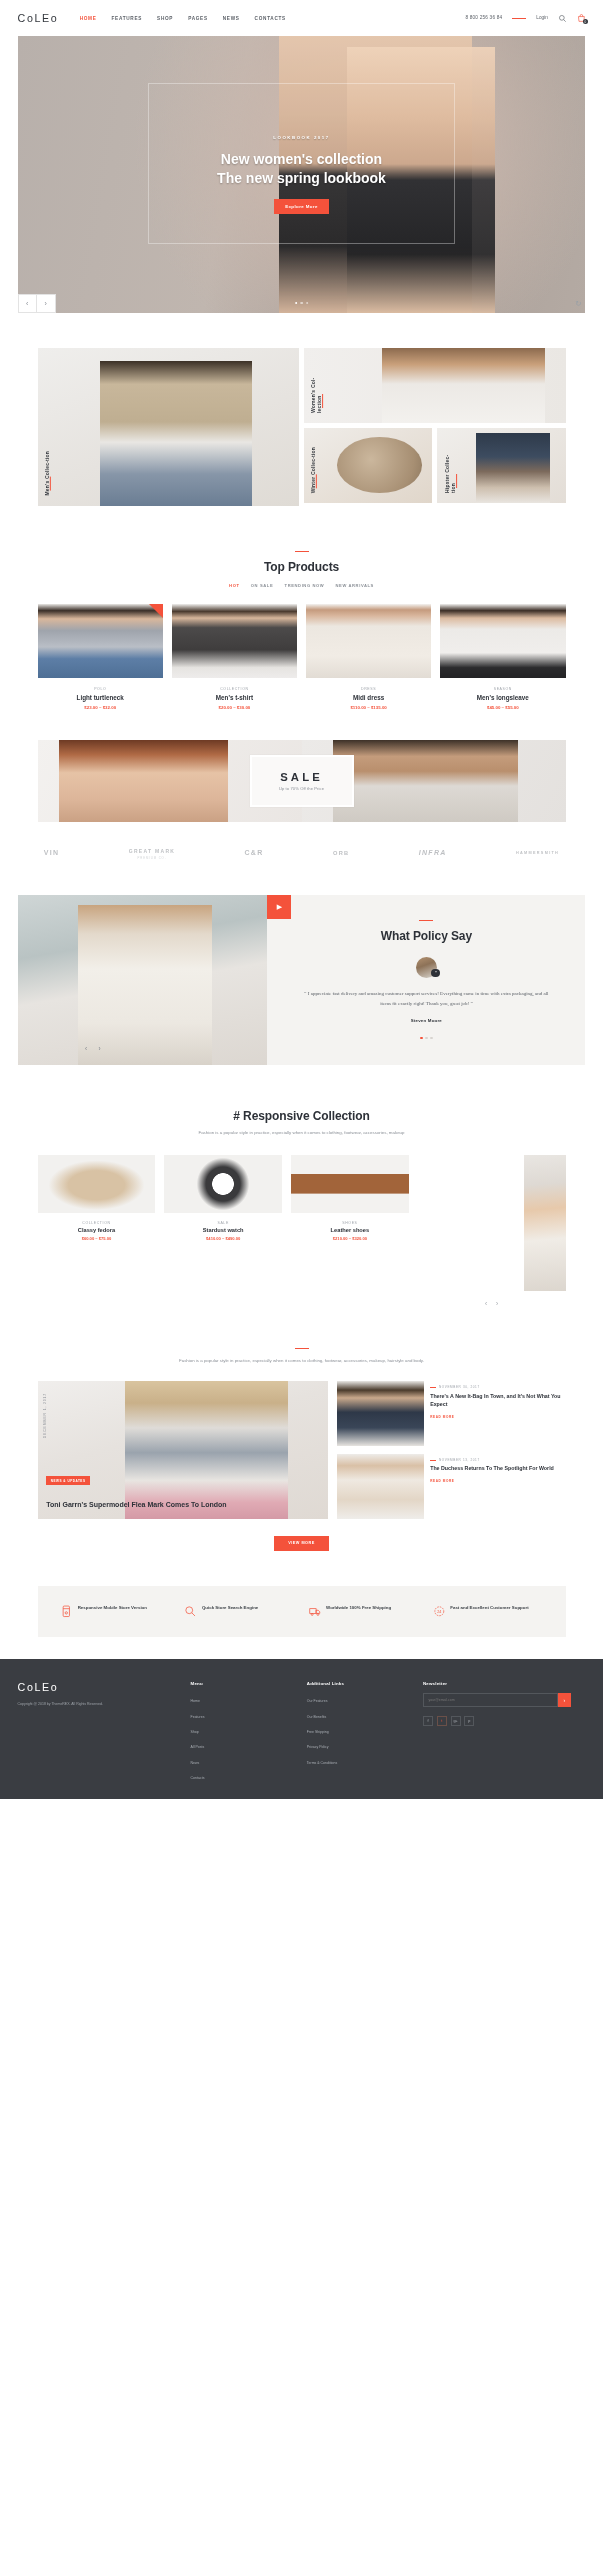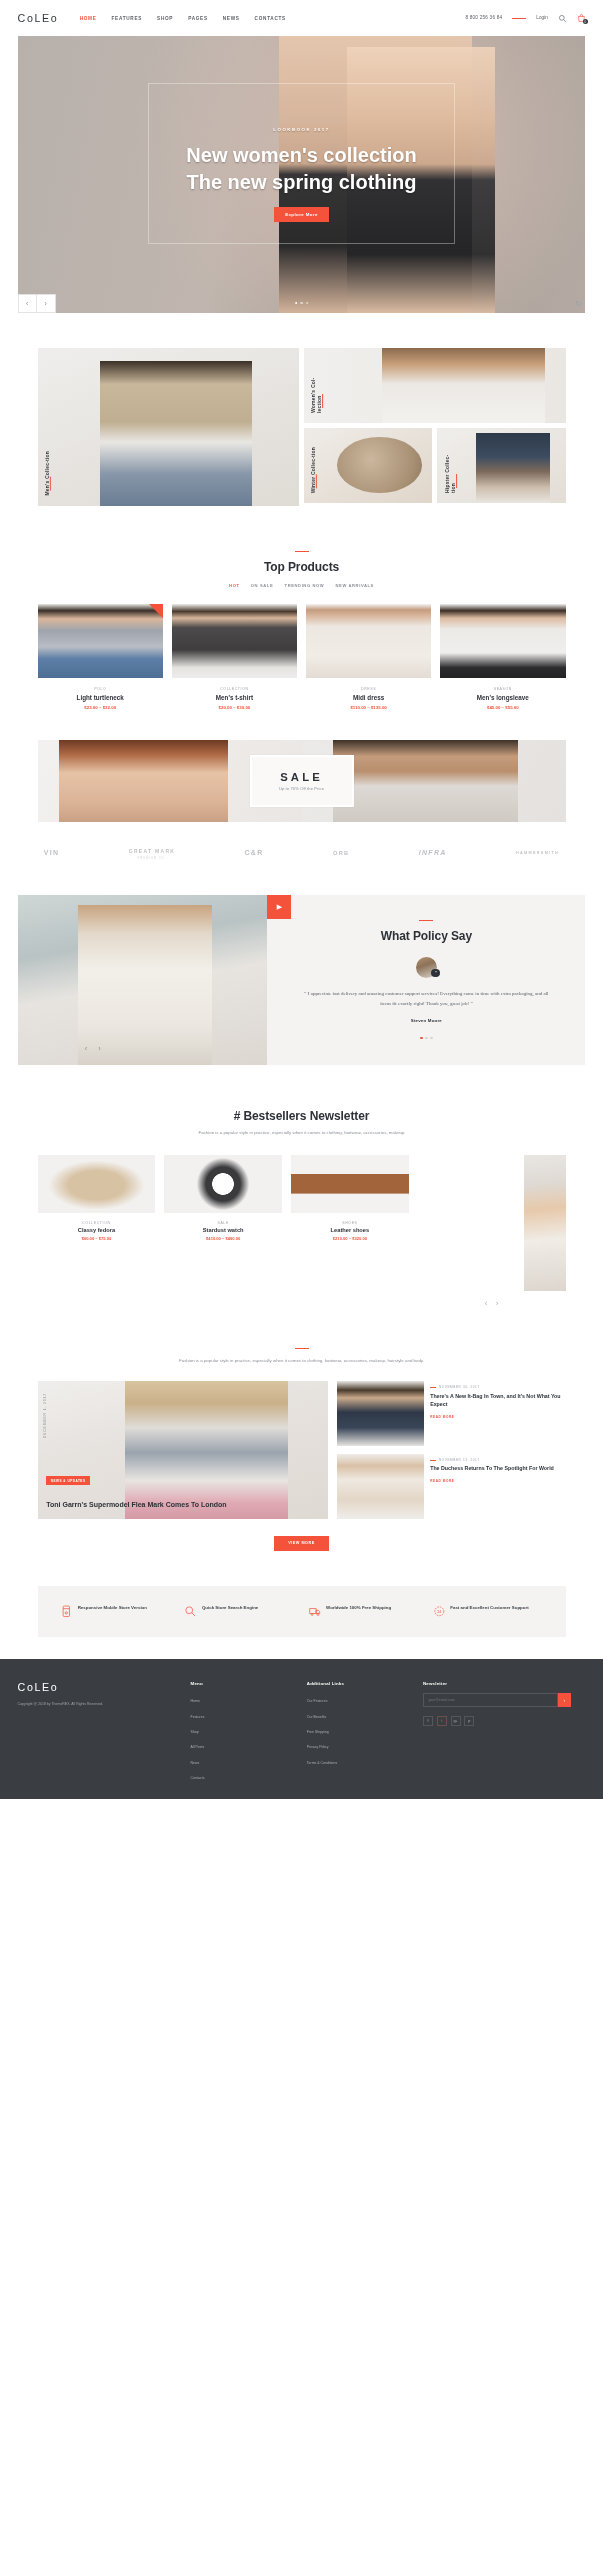--- a/index.html
+++ b/index.html
@@ -57,21 +57,21 @@
     position:absolute; left:23%; top:17%; width:54%; height:58%;
     border:0.6px solid rgba(255,255,255,.35);
   }
   .hero-inner { position:absolute; inset:0; display:flex; flex-direction:column;
     align-items:center; justify-content:center; text-align:center; z-index:3; }
   .hero-kicker {
     font-size:4.4px; letter-spacing:1.5px; color:#ffffff; font-weight:700;
     text-transform:uppercase; margin-bottom:10px; text-shadow:0 0.6px 1.3px rgba(0,0,0,.3);
   }
   .hero-title {
-    font-size:20px; line-height:1.35; font-weight:700; color:#fff;
+    font-size:14px; line-height:1.35; font-weight:700; color:#fff;
     text-shadow:0 0.6px 1.9px rgba(0,0,0,.28);
   }
   .hero-btn {
     margin-top:11.3px; background:#f4523b; color:#fff; border:none;
     font-size:4.4px; font-weight:700; letter-spacing:0.4px;
     padding:5px 11.3px; cursor:pointer; text-transform:none;
   }
   .hero-arrow {
     position:absolute; bottom:0; width:19px; height:19px; border:0.6px solid #e3e3e3;
     background:#fff; display:flex; align-items:center; justify-content:center;
@@ -304,21 +304,21 @@
   </header>
 
   <section class="hero">
     <div class="model"></div>
     <div class="model2"></div>
     <div class="hero-frame"></div>
     <div class="hero-inner">
       <div class="hero-kicker">LOOKBOOK 2017</div>
       <div class="hero-title">
         <div>New women's collection</div>
-        <div>The new spring clothing</div>
+        <div>The new spring lookbook</div>
       </div>
       <button class="hero-btn">Explore More</button>
     </div>
     <div class="hero-dots">
       <i class="on"></i>
       <i></i>
       <i></i>
     </div>
     <div class="hero-arrow prev">‹</div>
     <div class="hero-arrow next">›</div>
@@ -463,21 +463,21 @@
         <i></i>
         <i></i>
       </div>
     </div>
   </section>
 
   <div class="container">
 
     <section class="best">
       <div class="best-head">
-        <h2 class="sec-title"># Bestsellers Newsletter</h2>
+        <h2 class="sec-title"># Responsive Collection</h2>
         <p class="sec-sub">Fashion is a popular style in practice, especially when it comes to clothing, footwear, accessories, makeup</p>
       </div>
       <div class="best-body">
         <div style="flex:1;">
           <div style="display:flex;gap:8.8px;">
             <div class="best-item" style="width:33%;">
               <div class="best-img b1">
                   <div class="ph"></div>
                 </div>
               <div class="best-cat">COLLECTION</div>

